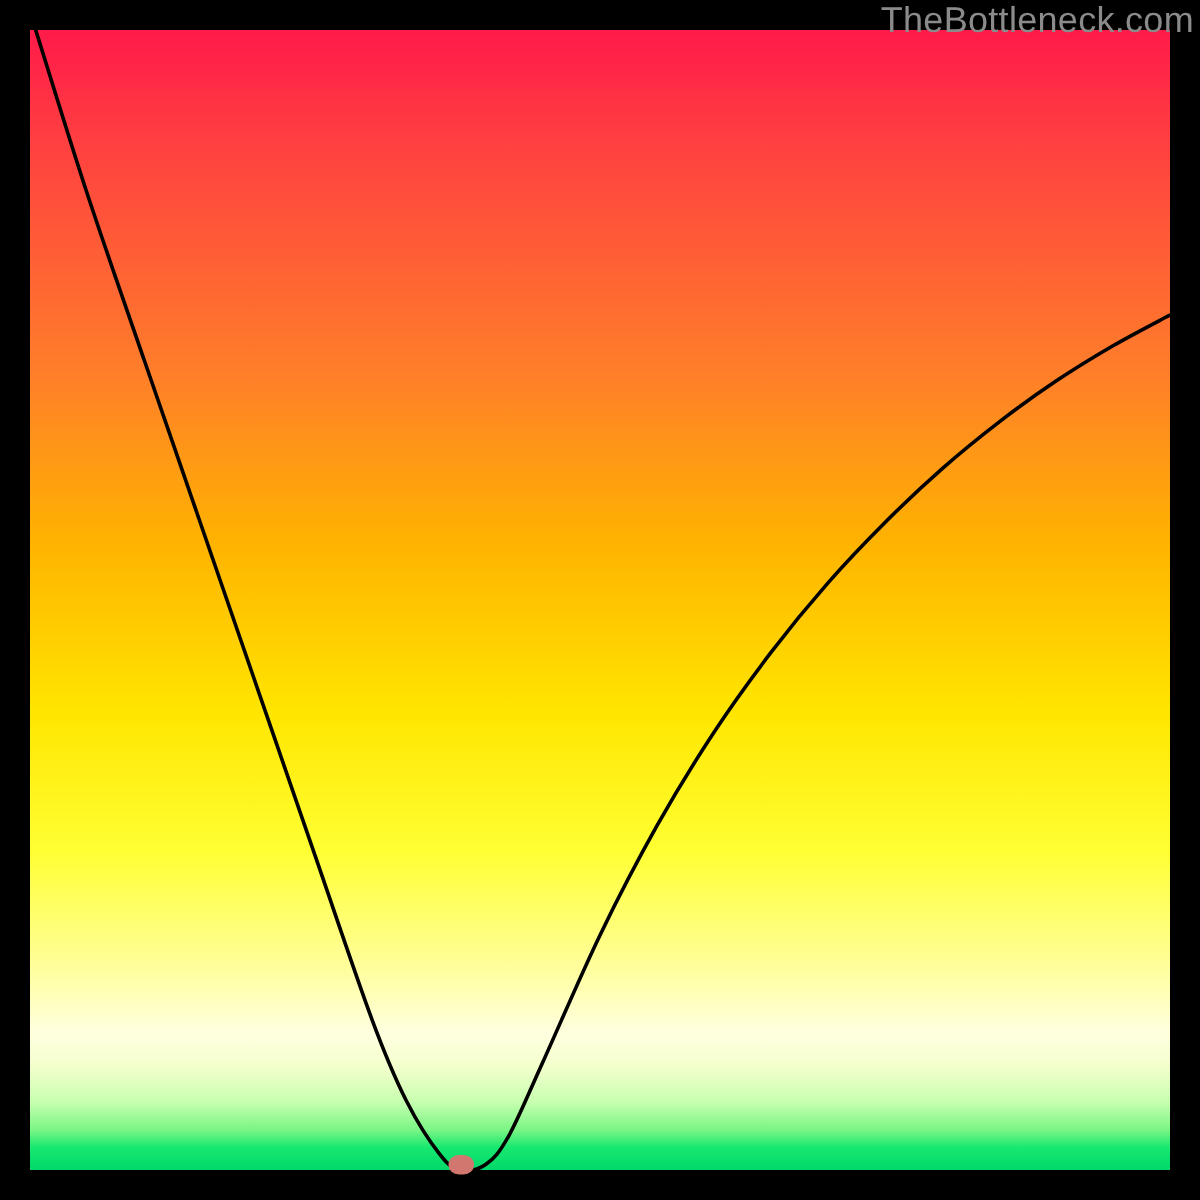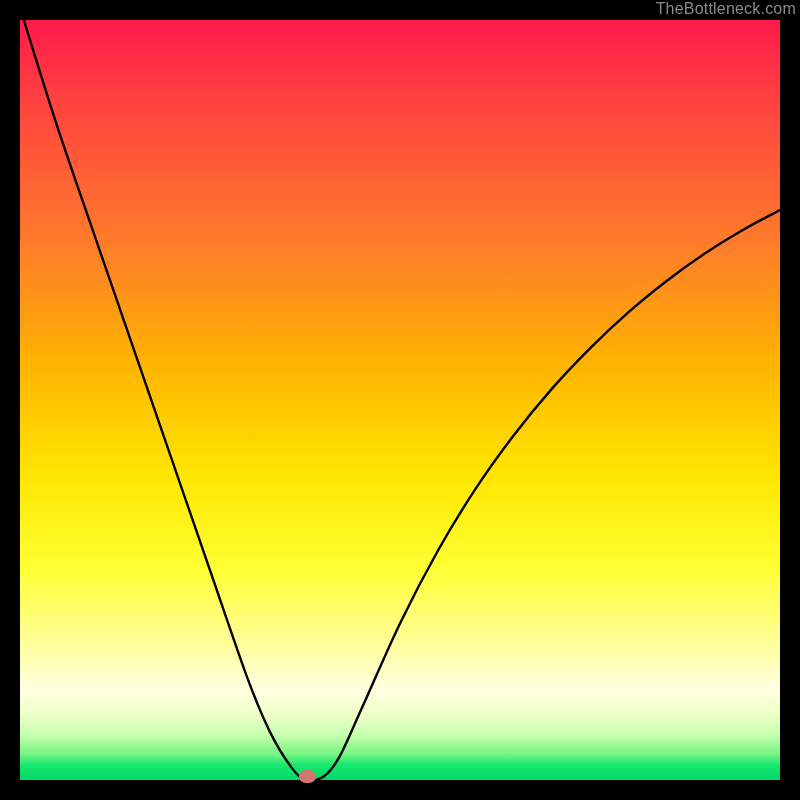--- a/index.html
+++ b/index.html
@@ -39,21 +39,21 @@
       #7af584 96.5%,
       #18e870 98%,
       #00d86a 100%
     );
   }
   .watermark {
     position: absolute;
     top: 0px;
     right: 4px;
     font-family: Arial, Helvetica, sans-serif;
-    font-size: 16px;
+    font-size: 24px;
     color: #8b8b8b;
     letter-spacing: 0.2px;
     user-select: none;
   }
   .curve {
     position: absolute;
     left: 0;
     top: 0;
     width: 760px;
     height: 760px;

